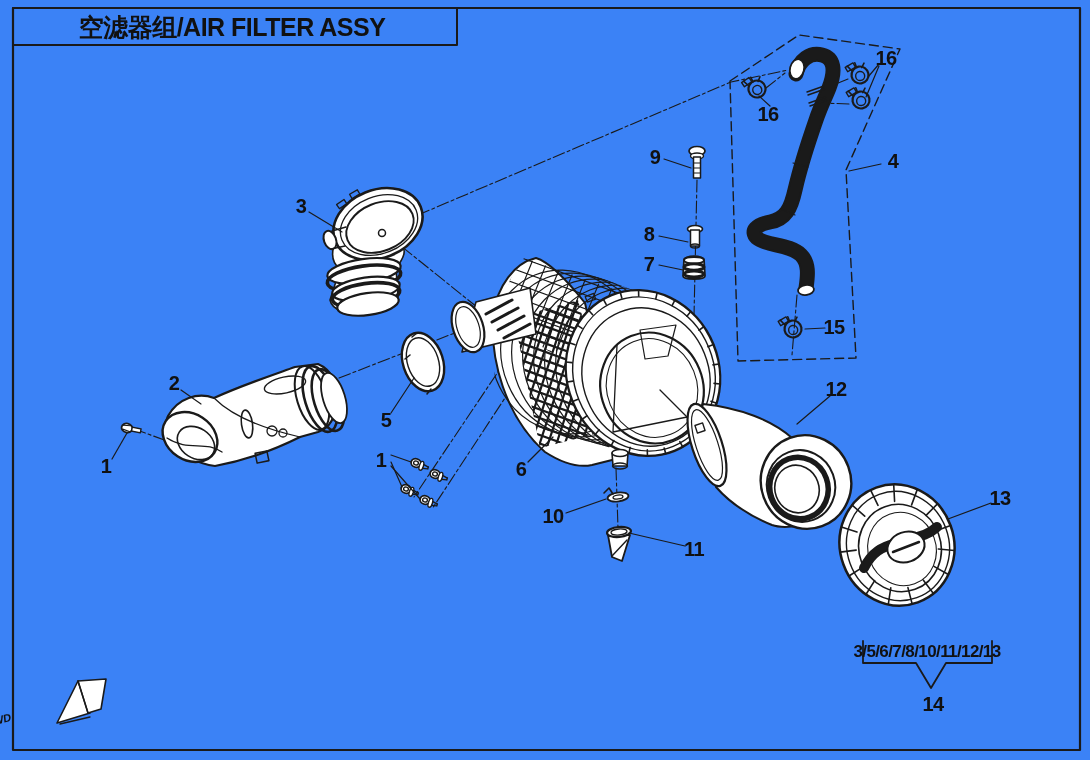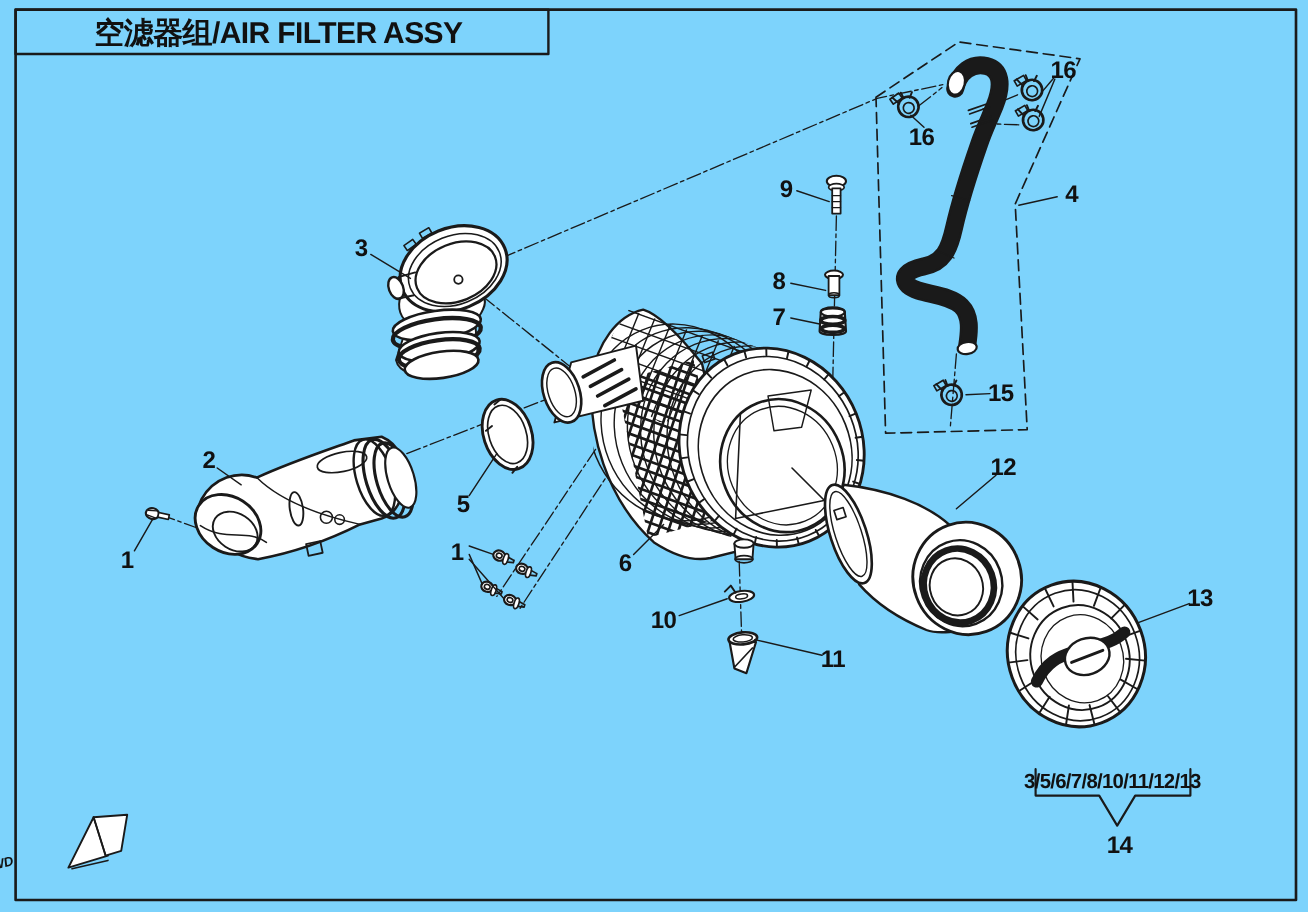--- a/index.html
+++ b/index.html
@@ -1,16 +1,16 @@
 <!DOCTYPE html>
 <html><head>
 <meta charset="utf-8">
 <style>
   html,body{margin:0;padding:0;background:#fff;}
-  .page{position:relative;width:1090px;height:760px;background:#7dd3fc;overflow:hidden;}
+  .page{position:relative;width:1090px;height:760px;background:#3b82f6;overflow:hidden;}
   svg{display:block;}
   svg *{stroke-linecap:round;stroke-linejoin:round;}
   .ln{fill:none;stroke:#1a1a1a;}
   .fillw{fill:#fff;stroke:#1a1a1a;}
   .callout{font:bold 20px "Liberation Sans",sans-serif;letter-spacing:-0.5px;fill:#111;stroke:none;text-anchor:middle;}
   .title-text{font:bold 25px "Liberation Sans",sans-serif;fill:#111;stroke:none;text-anchor:middle;letter-spacing:-0.5px;}
   .grouplbl{font:bold 17px "Liberation Sans",sans-serif;letter-spacing:-0.6px;fill:#111;stroke:none;text-anchor:middle;}
   .fwdtxt{font:bold 11px "Liberation Sans",sans-serif;fill:#111;stroke:none;}
 </style>
 </head>

